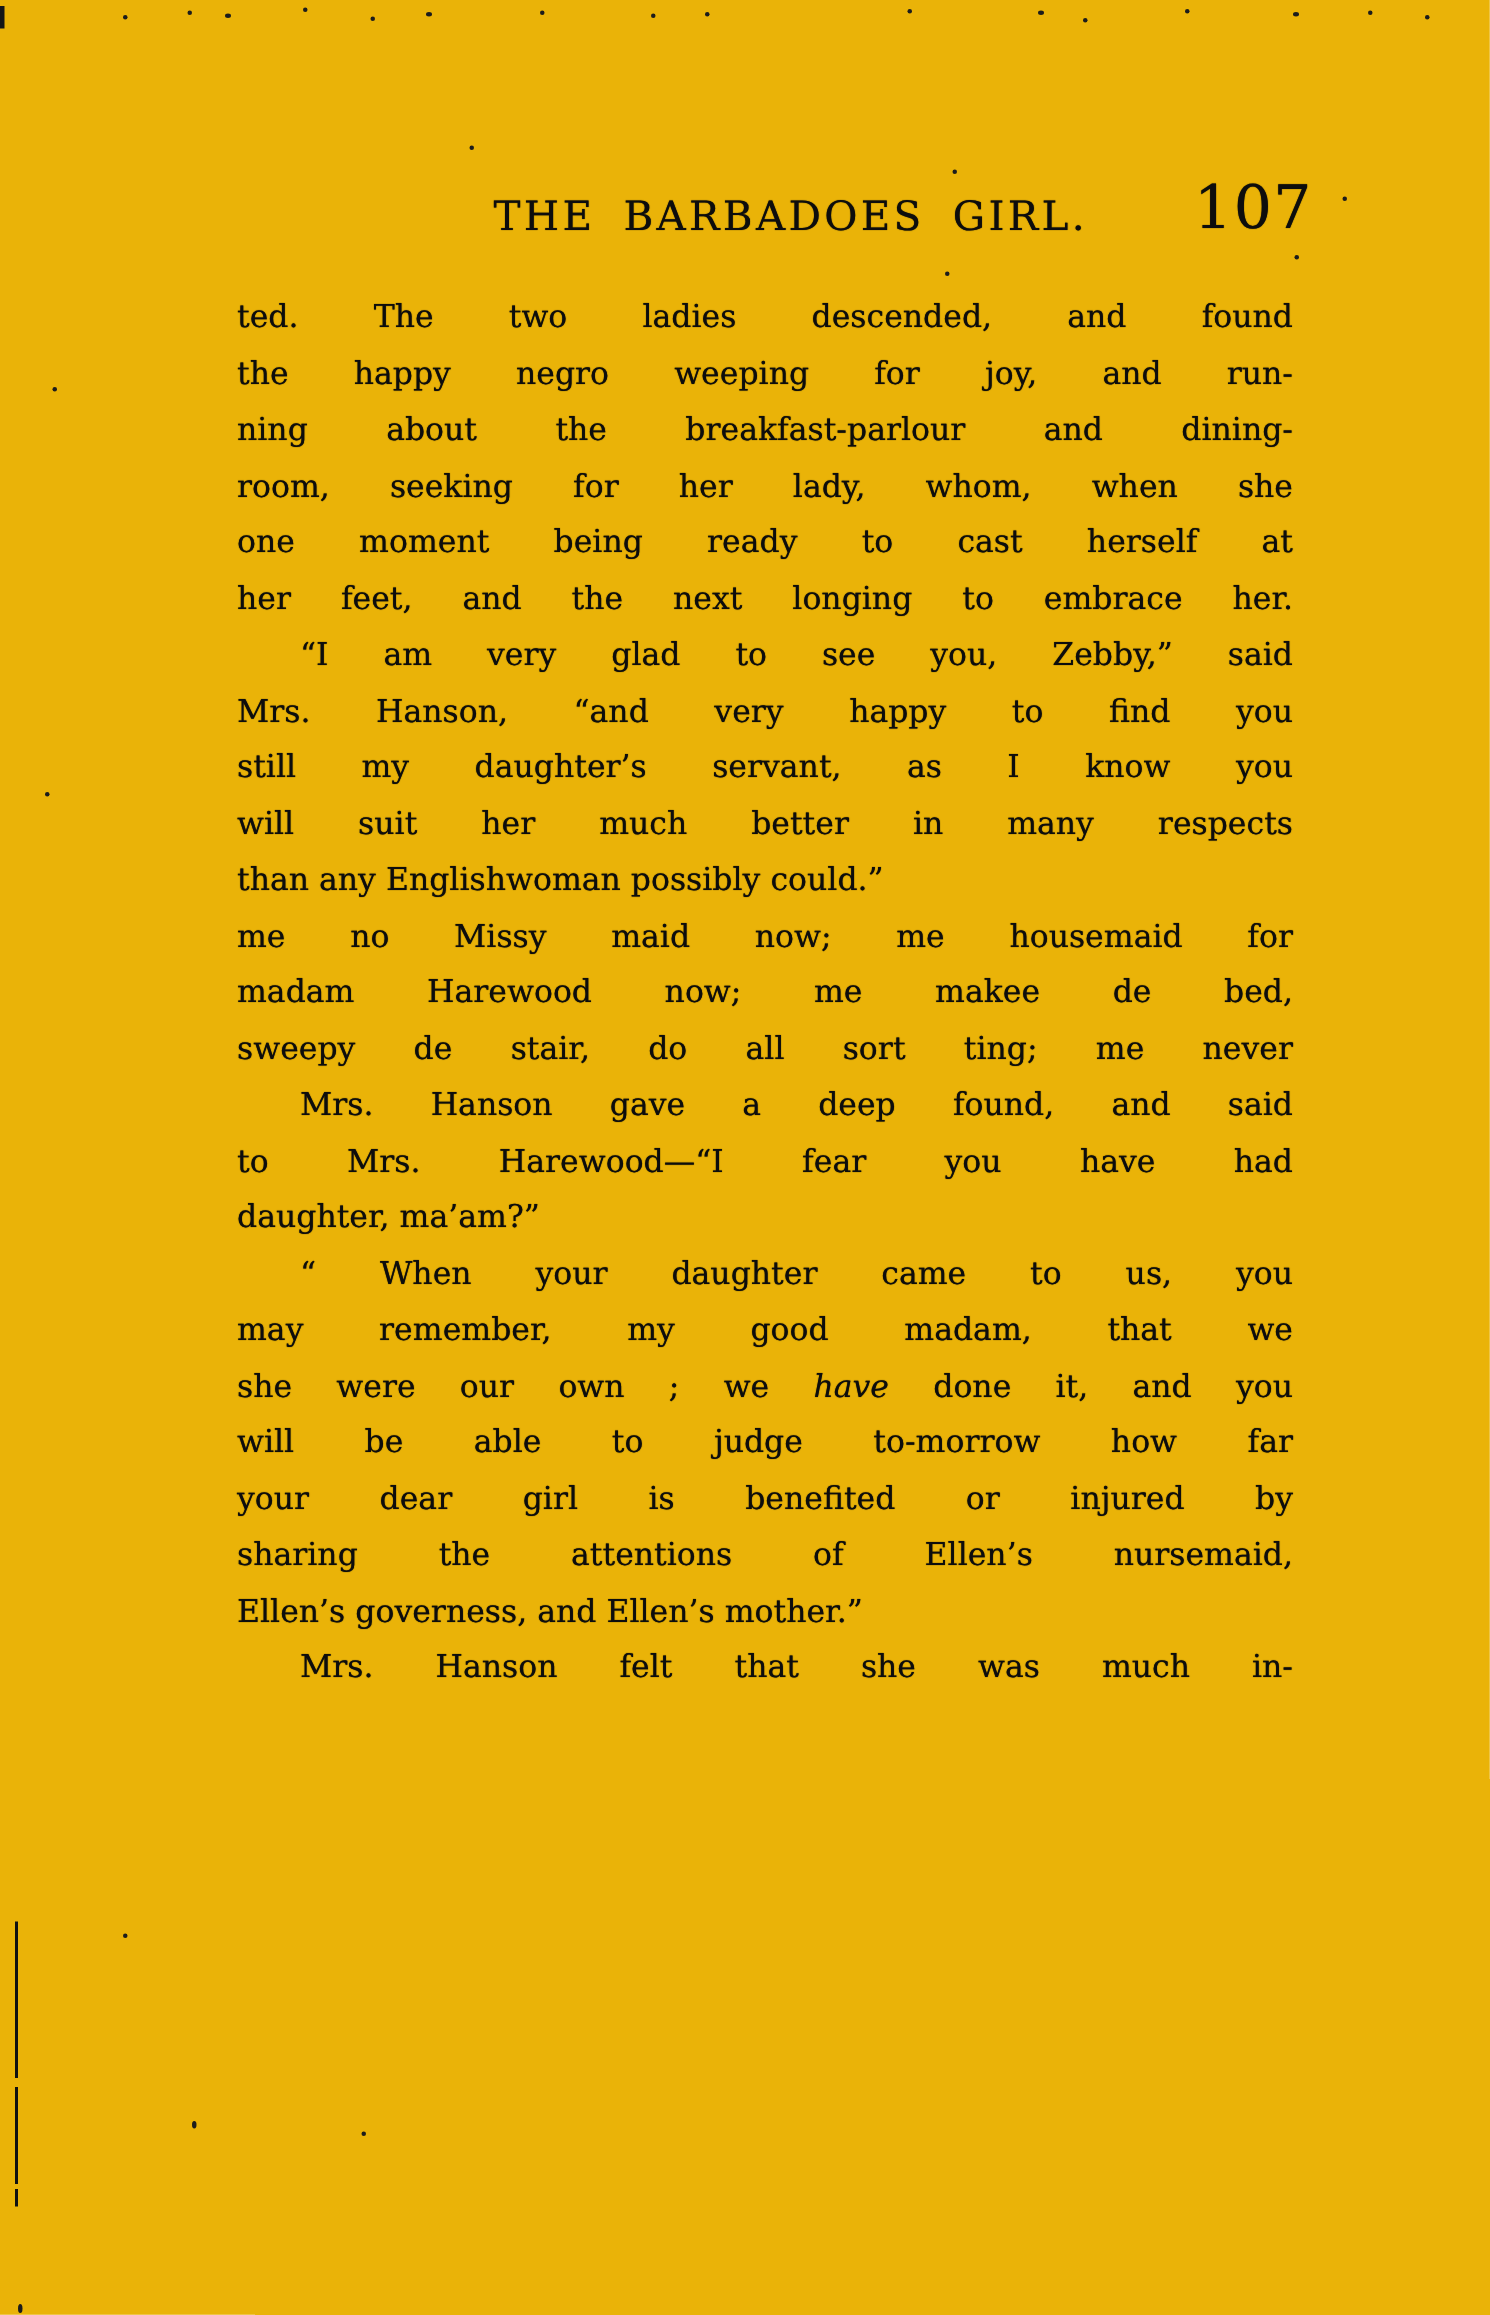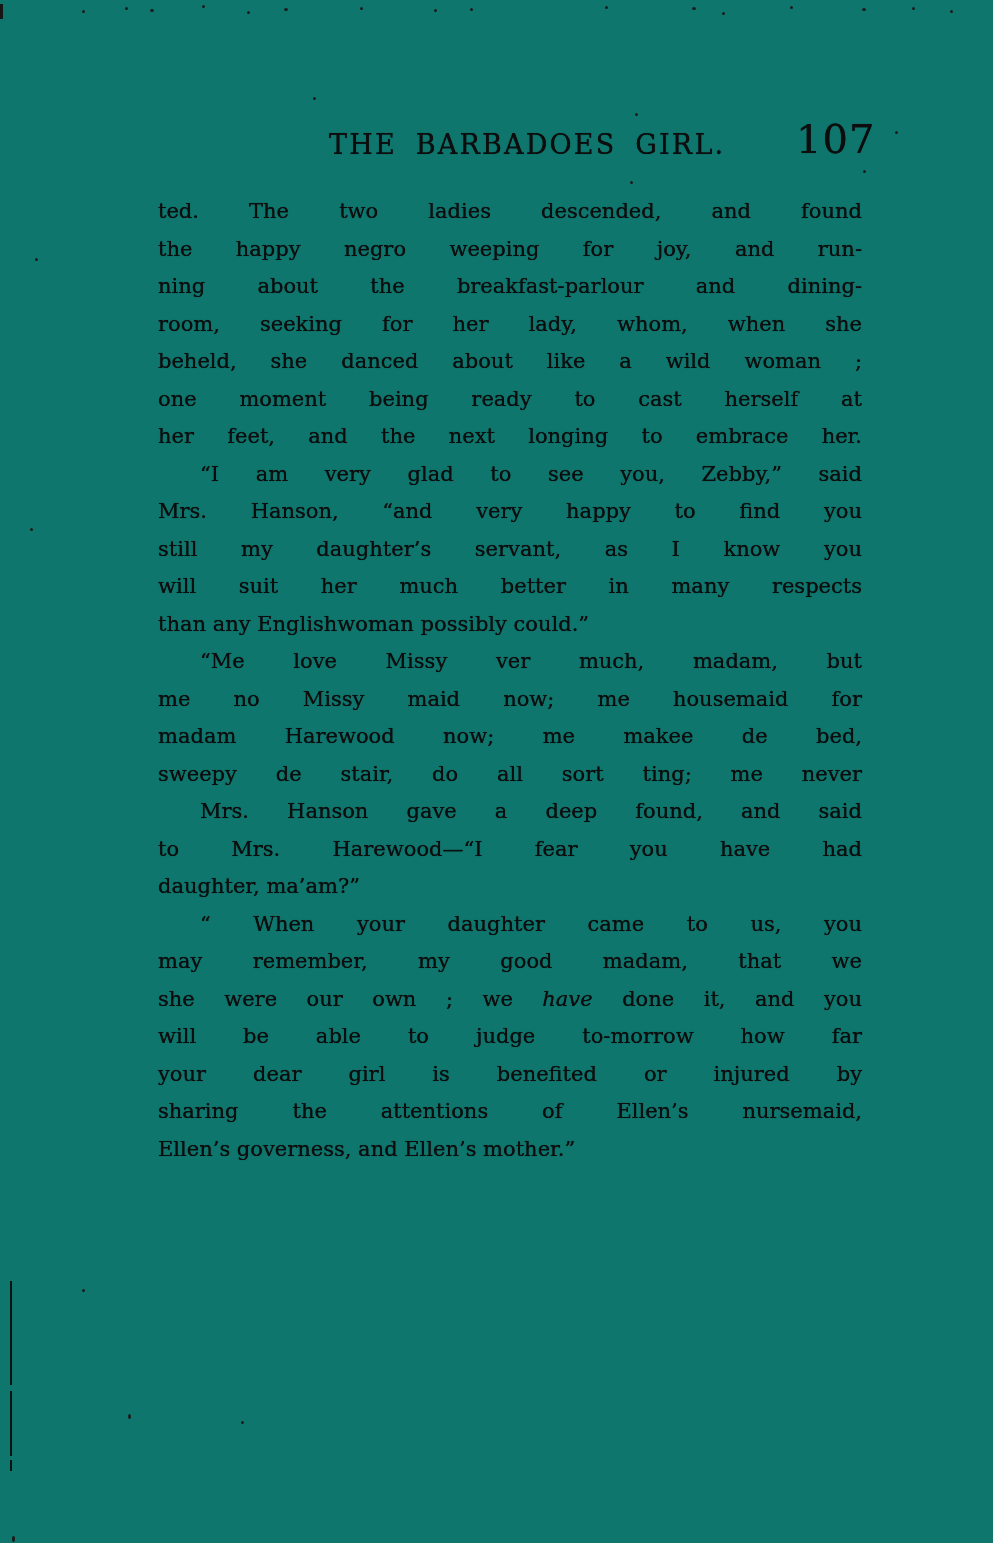--- a/index.html
+++ b/index.html
@@ -6,21 +6,21 @@
   body {
     width: 993px; height: 1543px;
     background: #ffffff;
     position: relative;
     overflow: hidden;
     font-family: "DejaVu Serif", serif;
     color: #0d0d0d;
   }
   .page {
     position: absolute; inset: 0;
-    background: #0f766e;
+    background: #eab308;
   }
   .running-header-title {
     position: absolute;
     left: 329px; top: 129px;
     font-size: 27px;
     letter-spacing: 2.2px;
     word-spacing: 8px;
     white-space: nowrap;
     text-shadow: 0 0 0.7px rgba(0,0,0,0.85);
   }
@@ -72,49 +72,48 @@
 
   <div class="running-header-title">THE BARBADOES GIRL.</div>
   <div class="page-number">107</div>
 
   <div class="body-text">
 
     <div class="line j">ted. The two ladies descended, and found</div>
     <div class="line j">the happy negro weeping for joy, and run-</div>
     <div class="line j">ning about the breakfast-parlour and dining-</div>
     <div class="line j">room, seeking for her lady, whom, when she</div>
-    <div class="line j">beheld, she danced about like a wild woman ;</div>
     <div class="line j">one moment being ready to cast herself at</div>
     <div class="line j">her feet, and the next longing to embrace her.</div>
 
     <div class="line j indent">“I am very glad to see you, Zebby,” said</div>
     <div class="line j">Mrs. Hanson, “and very happy to find you</div>
     <div class="line j">still my daughter’s servant, as I know you</div>
     <div class="line j">will suit her much better in many respects</div>
     <div class="line last">than any Englishwoman possibly could.”</div>
 
-    <div class="line j indent">“Me love Missy ver much, madam, but</div>
     <div class="line j">me no Missy maid now; me housemaid for</div>
     <div class="line j">madam Harewood now; me makee de bed,</div>
     <div class="line j">sweepy de stair, do all sort ting; me never</div>
 
     <div class="line j indent">Mrs. Hanson gave a deep found, and said</div>
     <div class="line j">to Mrs. Harewood—“I fear you have had</div>
     <div class="line last">daughter, ma’am?”</div>
 
     <div class="line j indent">“ When your daughter came to us, you</div>
     <div class="line j">may remember, my good madam, that we</div>
     <div class="line j">
       <span>she were our own ; we </span><em>have</em><span> done it, and you</span>
     </div>
     <div class="line j">will be able to judge to-morrow how far</div>
     <div class="line j">your dear girl is benefited or injured by</div>
     <div class="line j">sharing the attentions of Ellen’s nursemaid,</div>
     <div class="line last">Ellen’s governess, and Ellen’s mother.”</div>
 
+    <div class="line j indent">Mrs. Hanson felt that she was much in-</div>
   </div>
 
   <div class="vline-artifact"></div>
   <div class="edge-mark"></div>
   <i class="sp" style="left:82px;  top:10px;"></i>
   <i class="sp" style="left:125px; top:7px;"></i>
   <i class="sp" style="left:150px; top:9px; width:4px;"></i>
   <i class="sp" style="left:202px; top:5px;"></i>
   <i class="sp" style="left:247px; top:11px;"></i>
   <i class="sp" style="left:284px; top:8px; width:4px;"></i>

